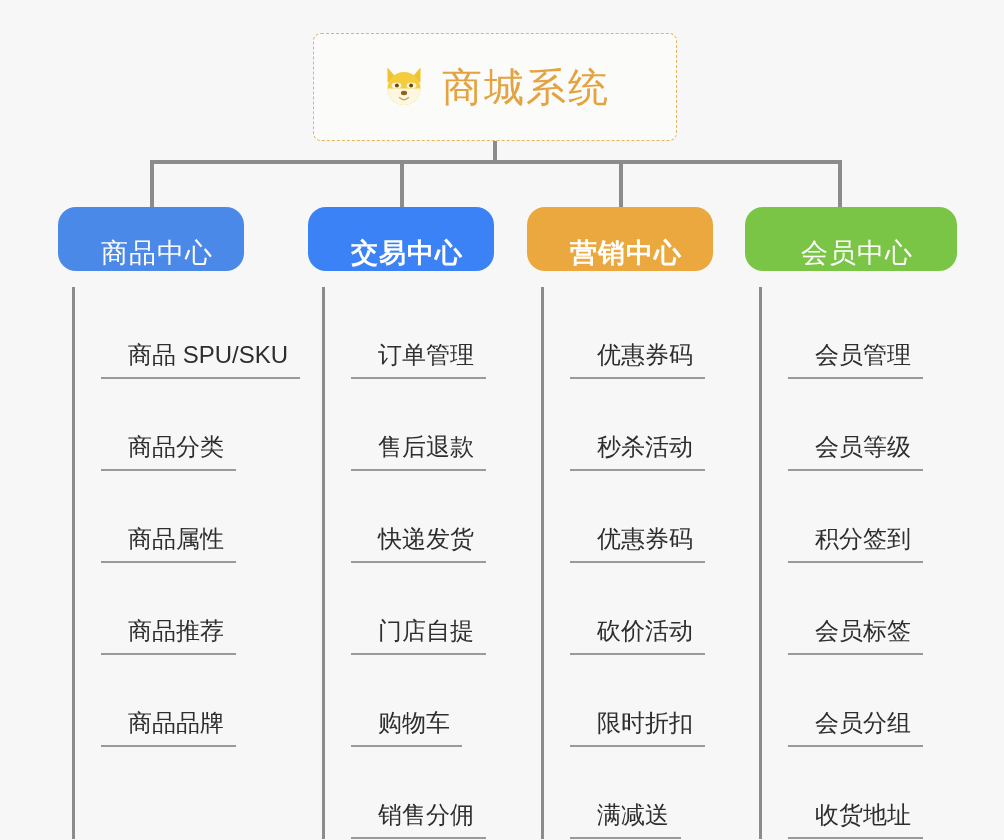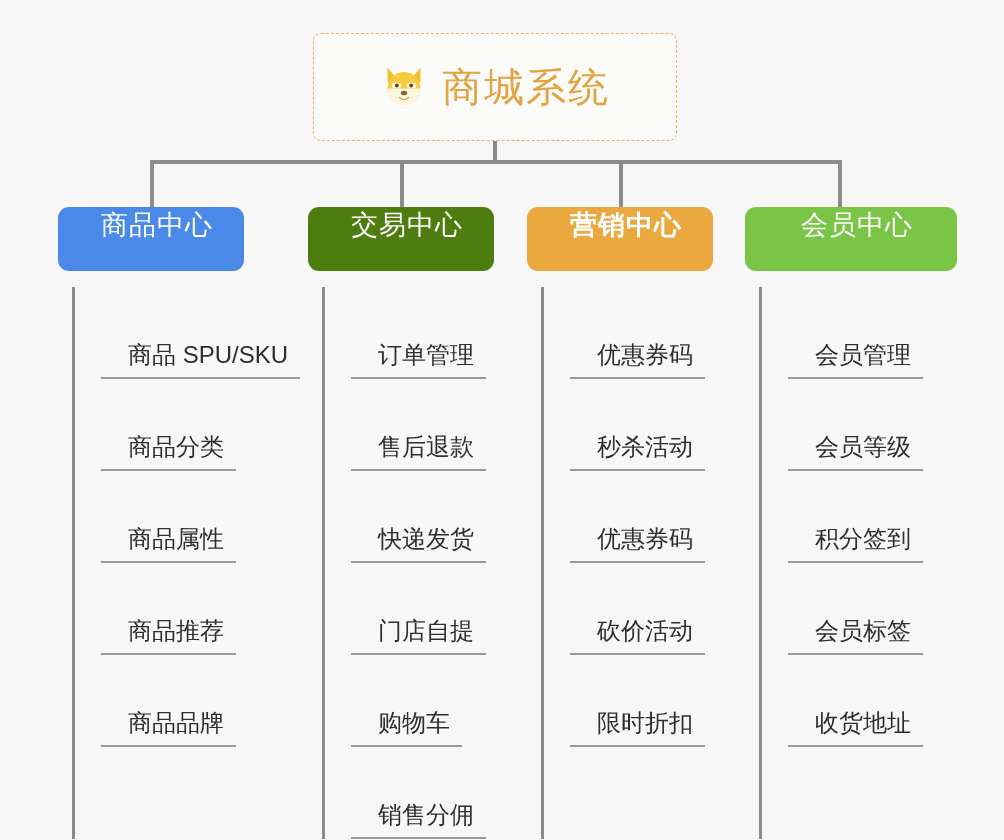--- a/index.html
+++ b/index.html
@@ -88,23 +88,23 @@
     top: 207px;
     width: 230px;
   }
   .column.col0 { left: 58px; }
   .column.col1 { left: 308px; }
   .column.col2 { left: 527px; }
   .column.col3 { left: 745px; }
 
   .col-header {
     height: 64px;
-    border-radius: 11px;
+    border-radius: 18px;
     display: flex;
-    align-items: flex-start;
+    align-items: flex-end;
     justify-content: center;
     color: #ffffff;
     font-size: 27px;
     letter-spacing: 1px;
     box-sizing: border-box;
     padding-left: 12px;
   }
   .column.col0 .col-header { width: 186px; }
   .column.col1 .col-header { width: 186px; }
   .column.col2 .col-header { width: 186px; font-weight: bold; }
@@ -187,21 +187,21 @@
       <div class="leaf">
           <span class="leaf-label">商品推荐</span>
         </div>
       <div class="leaf">
           <span class="leaf-label">商品品牌</span>
         </div>
     </div>
   </div>
 
   <div class="column col1">
-    <div class="col-header" style="background: #4d7c0f;">
+    <div class="col-header" style="background: #3b82f6; font-weight: bold;">
       <span>交易中心</span>
     </div>
     <div class="col-body">
       <div class="leaf">
           <span class="leaf-label">订单管理</span>
         </div>
       <div class="leaf">
           <span class="leaf-label">售后退款</span>
         </div>
       <div class="leaf">
@@ -232,20 +232,23 @@
         </div>
       <div class="leaf">
           <span class="leaf-label">优惠券码</span>
         </div>
       <div class="leaf">
           <span class="leaf-label">砍价活动</span>
         </div>
       <div class="leaf">
           <span class="leaf-label">限时折扣</span>
         </div>
+      <div class="leaf">
+          <span class="leaf-label">满减送</span>
+        </div>
     </div>
   </div>
 
   <div class="column col3">
     <div class="col-header" style="background: rgb(122, 197, 70);">
       <span>会员中心</span>
     </div>
     <div class="col-body">
       <div class="leaf">
           <span class="leaf-label">会员管理</span>
@@ -253,18 +256,21 @@
       <div class="leaf">
           <span class="leaf-label">会员等级</span>
         </div>
       <div class="leaf">
           <span class="leaf-label">积分签到</span>
         </div>
       <div class="leaf">
           <span class="leaf-label">会员标签</span>
         </div>
       <div class="leaf">
+          <span class="leaf-label">会员分组</span>
+        </div>
+      <div class="leaf">
           <span class="leaf-label">收货地址</span>
         </div>
     </div>
   </div>
 
 </div>
 
 </body></html>

